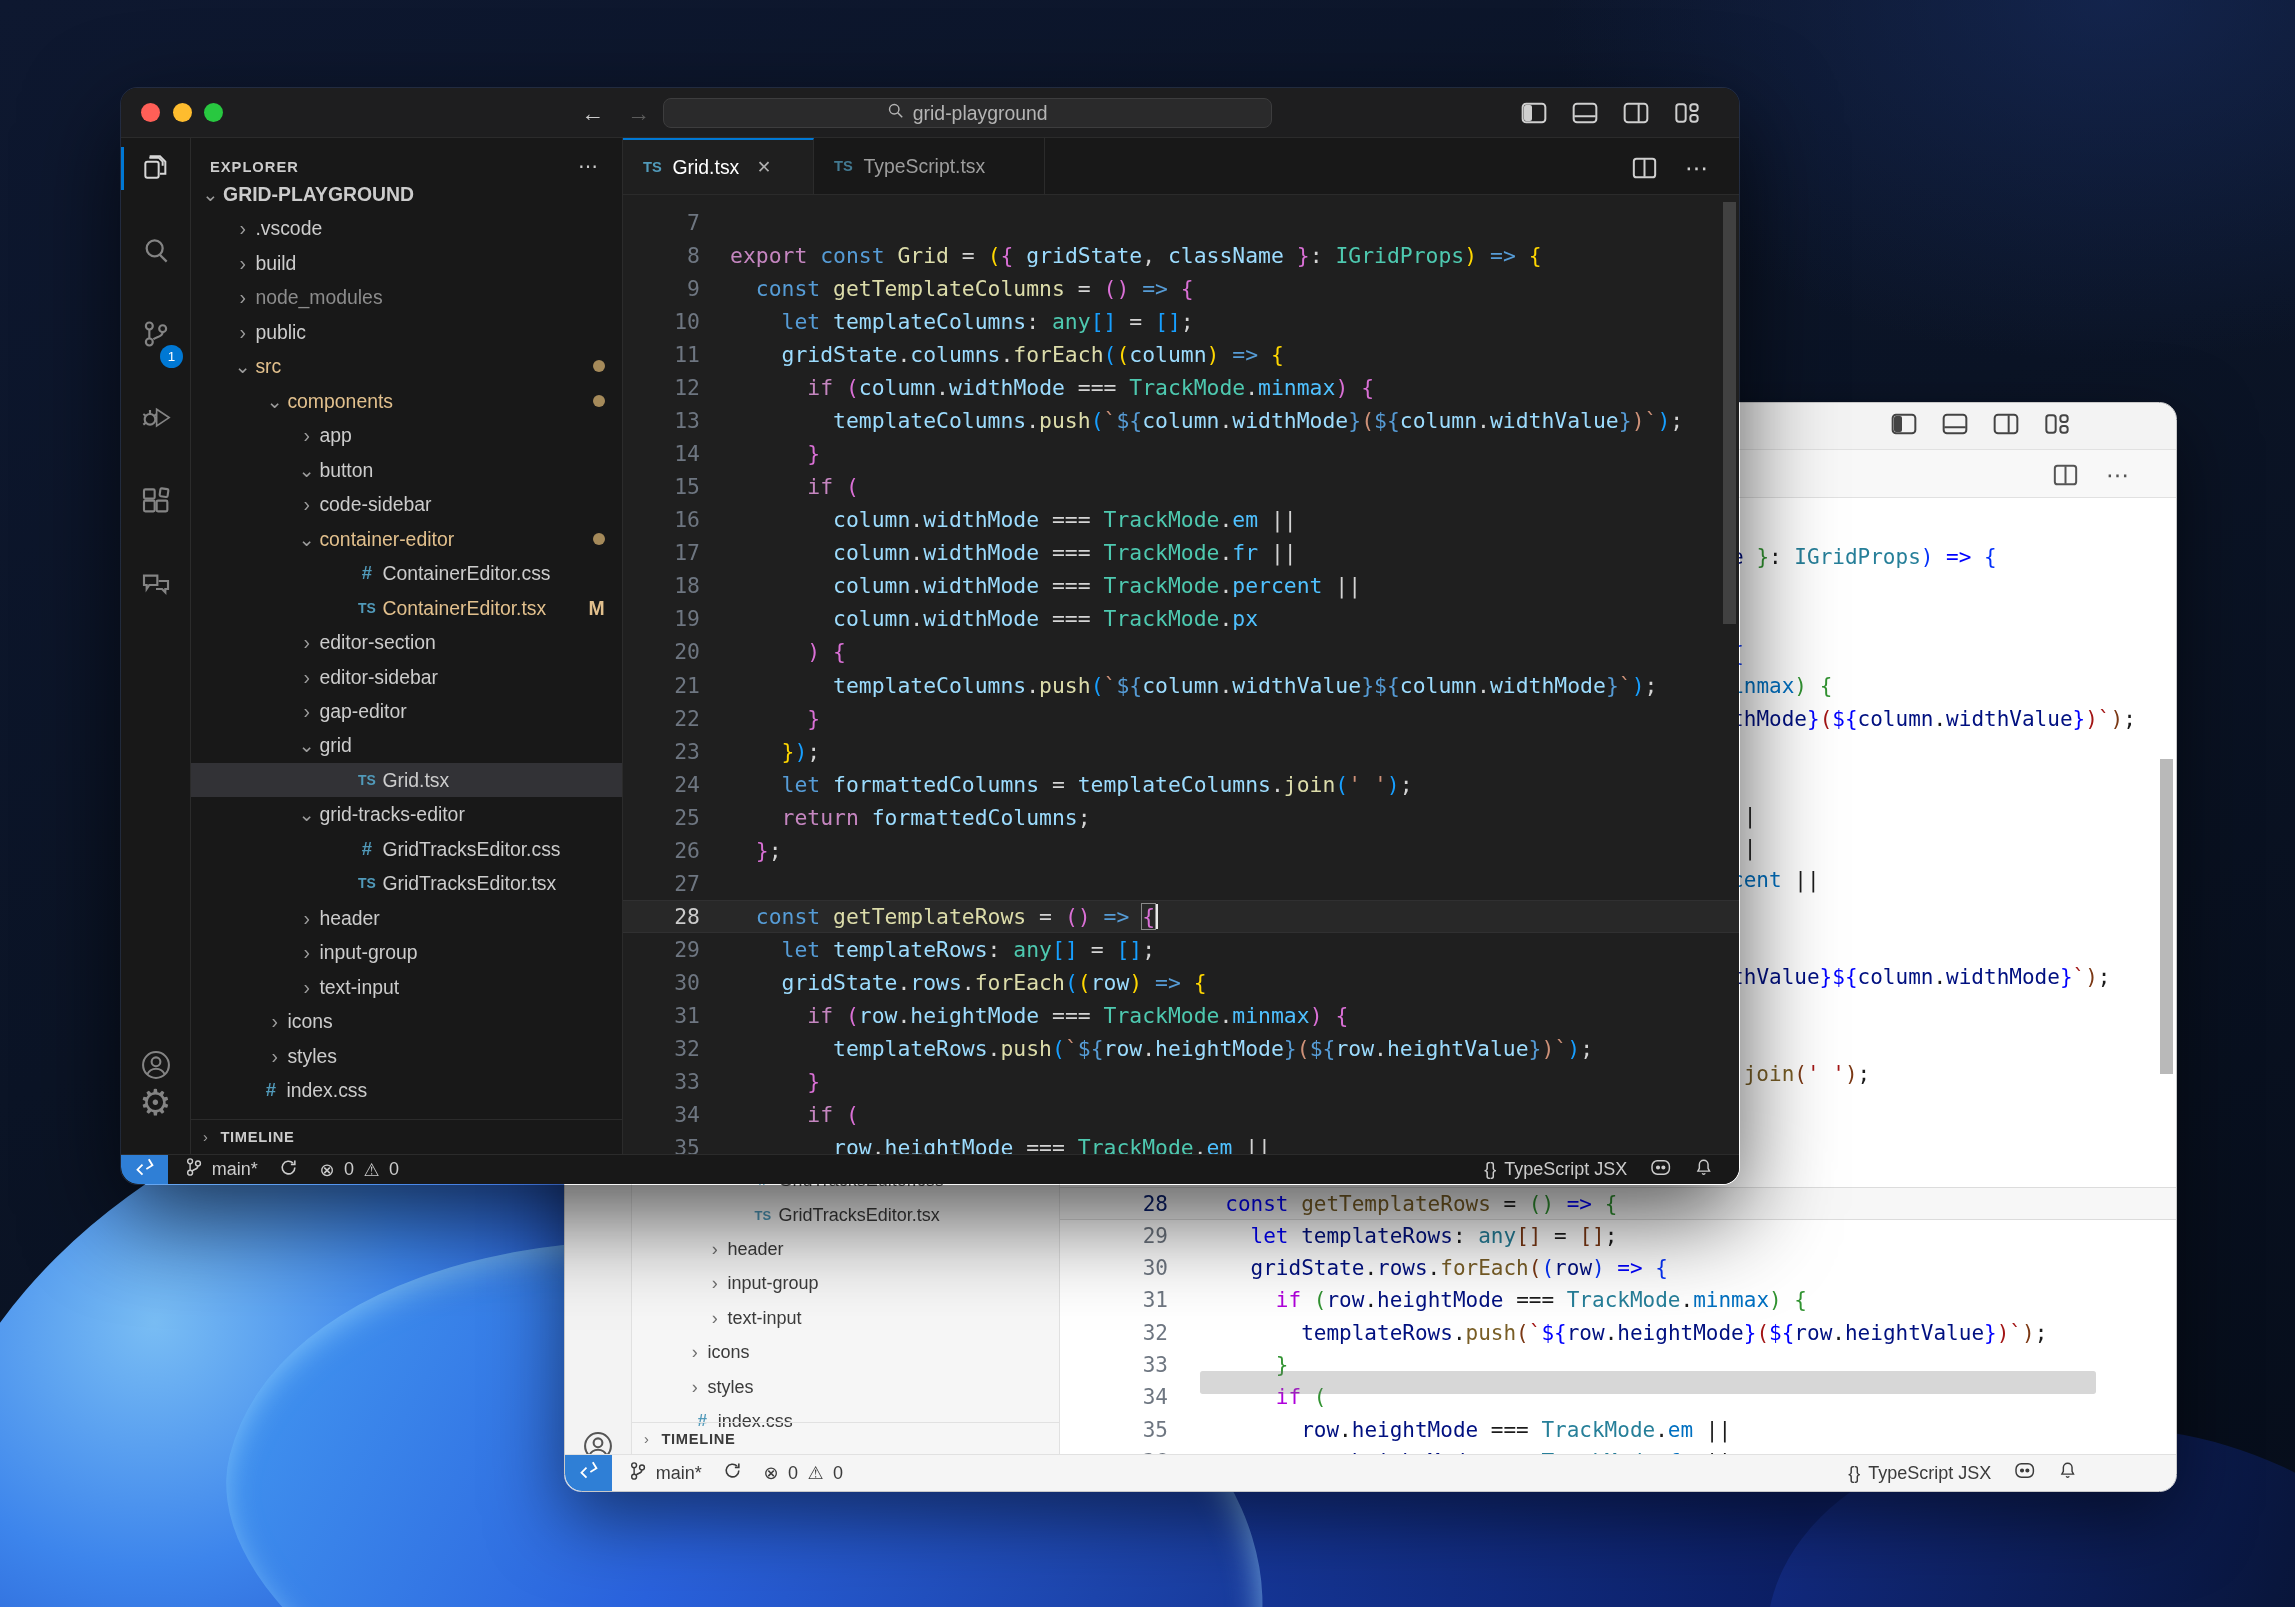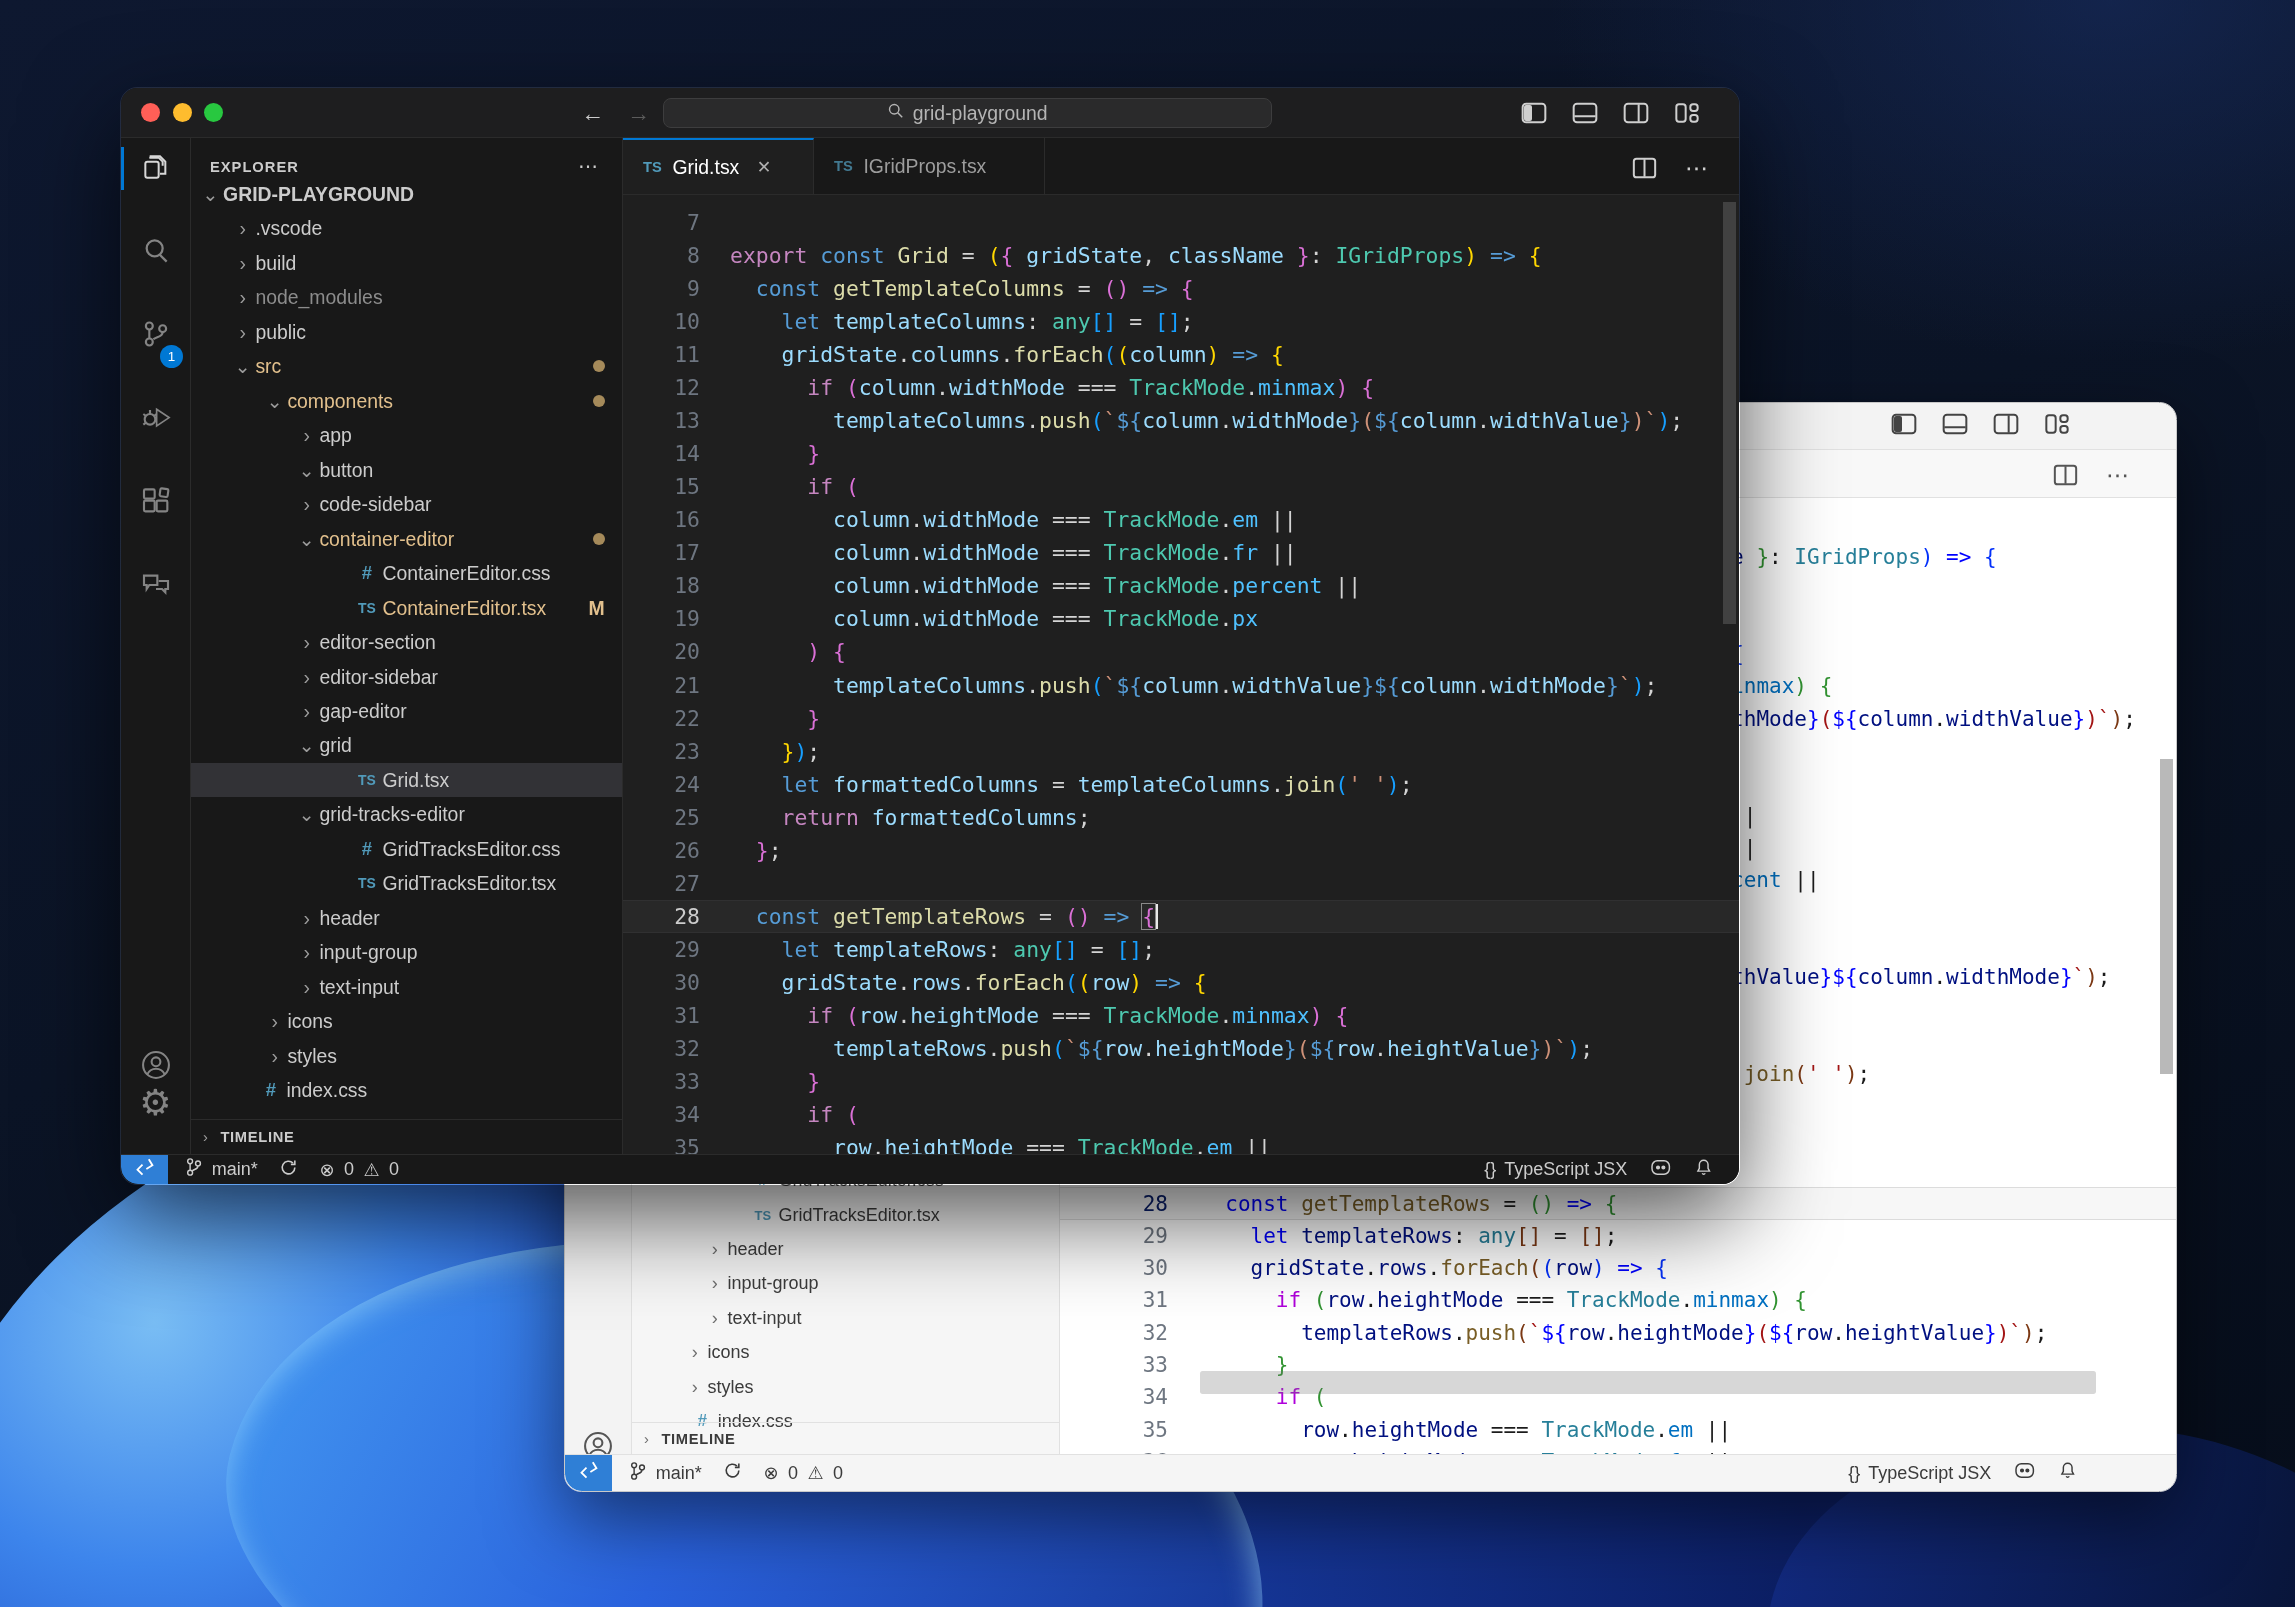--- a/index.html
+++ b/index.html
@@ -440,21 +440,21 @@
       </div>
 
       <div class="tabstrip" style="left:502px; right:0; top:50px; height:57px;">
         <div class="tab active" style="left:0; width:191px;">
           <span class="tsbadge">TS</span>
           <span>Grid.tsx</span>
           <span class="close">✕</span>
         </div>
         <div class="tab" style="left:191px; width:231px;">
           <span class="tsbadge" style="opacity:.75;">TS</span>
-          <span>IGridProps.tsx</span>
+          <span>TypeScript.tsx</span>
         </div>
         <div class="strip-actions" style="right:31px; top:17.4px; color:#cfcfcf;">
           <span><svg width="23" height="20" viewBox="0 0 34 30">
                 <rect x="1" y="1" width="32" height="28" rx="4" fill="none" stroke="#cfcfcf" stroke-width="3"></rect>
                 <line x1="17" y1="2" x2="17" y2="28" stroke="#cfcfcf" stroke-width="3"></line>
               </svg></span>
           <span style="font-size:23px;">⋯</span>
         </div>
       </div>
 

